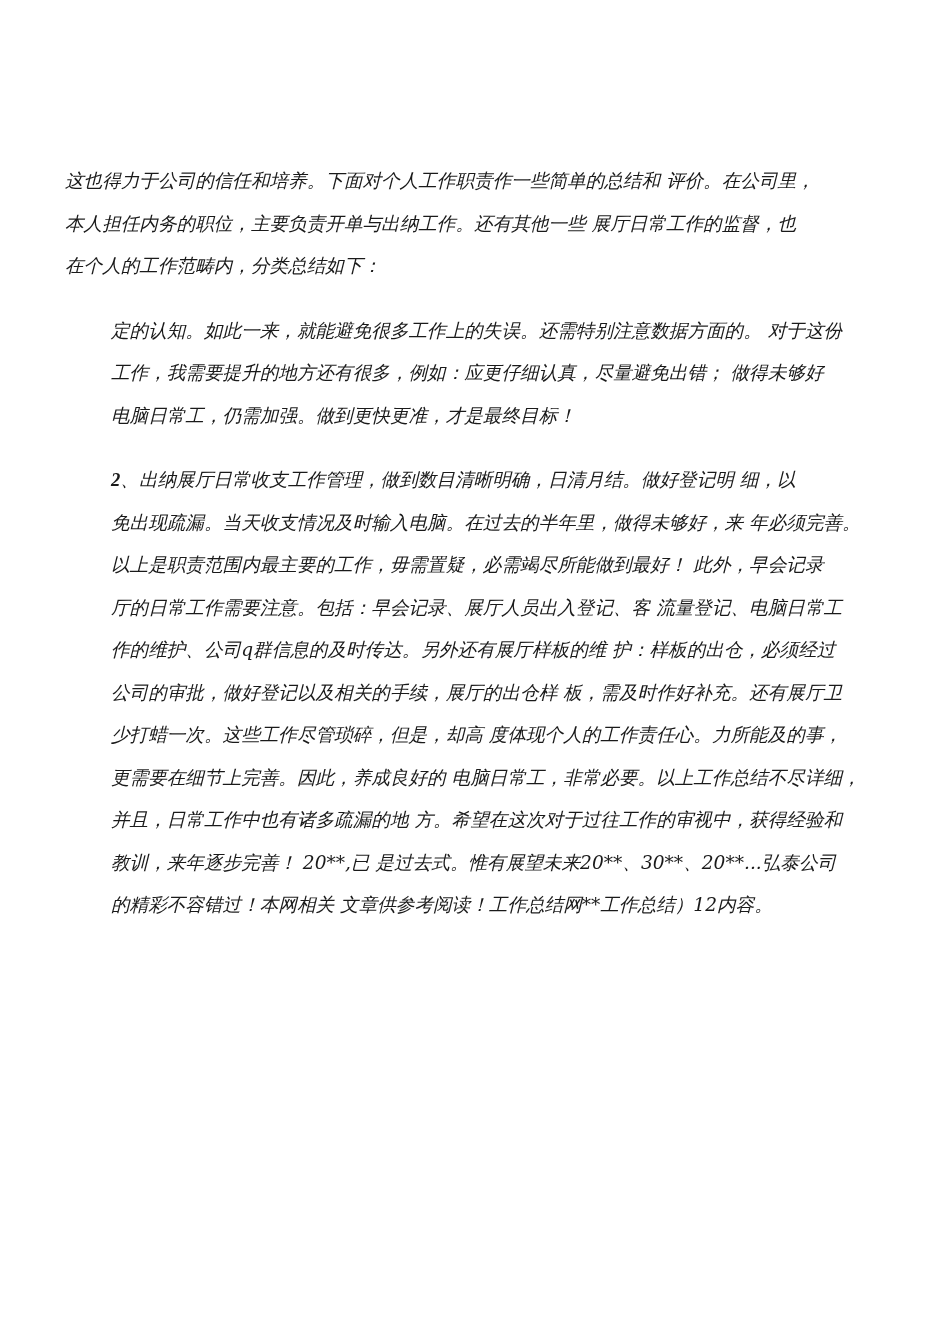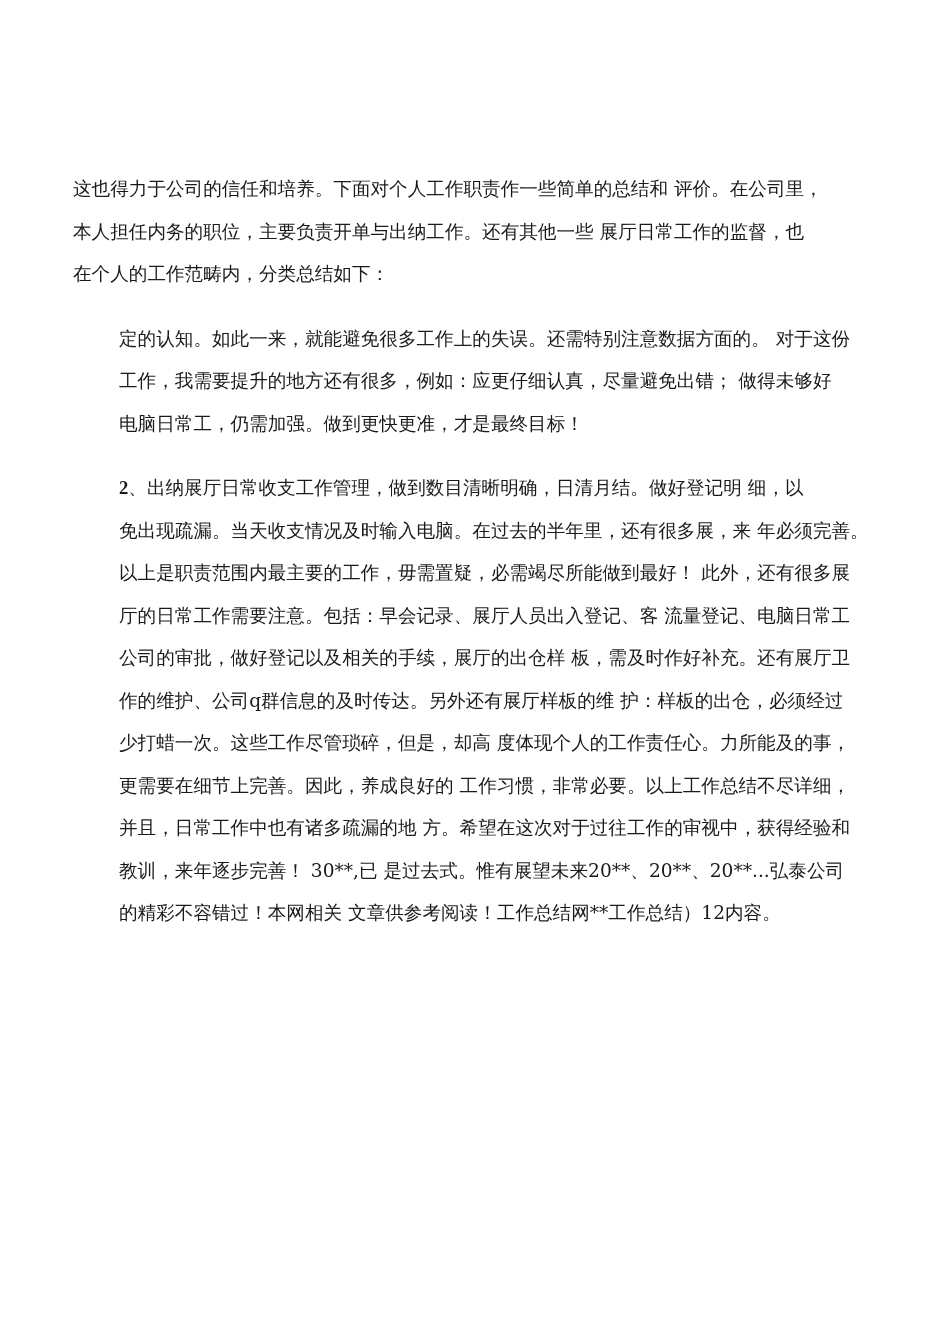--- a/index.html
+++ b/index.html
@@ -7,21 +7,21 @@
     .page {
       position: absolute;
       left: 57px;
       top: 152px;
       width: 836px;
       font-family: "DejaVu Serif", "Liberation Serif", serif;
       font-size: 18.6px;
       line-height: 42.5px;
       color: #1a1a1a;
     }
-    .para { margin: 16px; text-align: justify; text-align-last: left; }
+    .para { margin: 8px; text-align: justify; text-align-last: left; font-style: italic; }
     .para.indent { text-indent: 46px; }
     .para + .para { margin-top: 22px; }
     .line { display: block; white-space: nowrap; }
     .num { font-weight: bold; font-family: "Liberation Serif", serif; }
   </style>
 </head>
 <body>
 
 <div class="page">
 
@@ -32,25 +32,25 @@
   </p>
 
   <p class="para indent">
     <span class="line">定的认知。如此一来，就能避免很多工作上的失误。还需特别注意数据方面的。 对于这份</span>
     <span class="line">工作，我需要提升的地方还有很多，例如：应更仔细认真，尽量避免出错； 做得未够好</span>
     <span class="line">电脑日常工，仍需加强。做到更快更准，才是最终目标！</span>
   </p>
 
   <p class="para indent">
     <span class="line"><span class="num">2</span><span>、出纳展厅日常收支工作管理，做到数目清晰明确，日清月结。做好登记明 细，以</span></span>
-    <span class="line">免出现疏漏。当天收支情况及时输入电脑。在过去的半年里，还有很多展，来 年必须完善。</span>
-    <span class="line">以上是职责范围内最主要的工作，毋需置疑，必需竭尽所能做到最好！ 此外，还有很多展</span>
+    <span class="line">免出现疏漏。当天收支情况及时输入电脑。在过去的半年里，做得未够好，来 年必须完善。</span>
+    <span class="line">以上是职责范围内最主要的工作，毋需置疑，必需竭尽所能做到最好！ 此外，早会记录</span>
     <span class="line">厅的日常工作需要注意。包括：早会记录、展厅人员出入登记、客 流量登记、电脑日常工</span>
+    <span class="line">作的维护、公司q群信息的及时传达。另外还有展厅样板的维 护：样板的出仓，必须经过</span>
     <span class="line">公司的审批，做好登记以及相关的手续，展厅的出仓样 板，需及时作好补充。还有展厅卫</span>
-    <span class="line">作的维护、公司q群信息的及时传达。另外还有展厅样板的维 护：样板的出仓，必须经过</span>
     <span class="line">少打蜡一次。这些工作尽管琐碎，但是，却高 度体现个人的工作责任心。力所能及的事，</span>
-    <span class="line">更需要在细节上完善。因此，养成良好的 工作习惯，非常必要。以上工作总结不尽详细，</span>
+    <span class="line">更需要在细节上完善。因此，养成良好的 电脑日常工，非常必要。以上工作总结不尽详细，</span>
     <span class="line">并且，日常工作中也有诸多疏漏的地 方。希望在这次对于过往工作的审视中，获得经验和</span>
-    <span class="line">教训，来年逐步完善！ 30**,已 是过去式。惟有展望未来20**、20**、20**...弘泰公司</span>
+    <span class="line">教训，来年逐步完善！ 20**,已 是过去式。惟有展望未来20**、30**、20**...弘泰公司</span>
     <span class="line">的精彩不容错过！本网相关 文章供参考阅读！工作总结网**工作总结）12内容。</span>
   </p>
 
 </div>
 
 </body></html>

